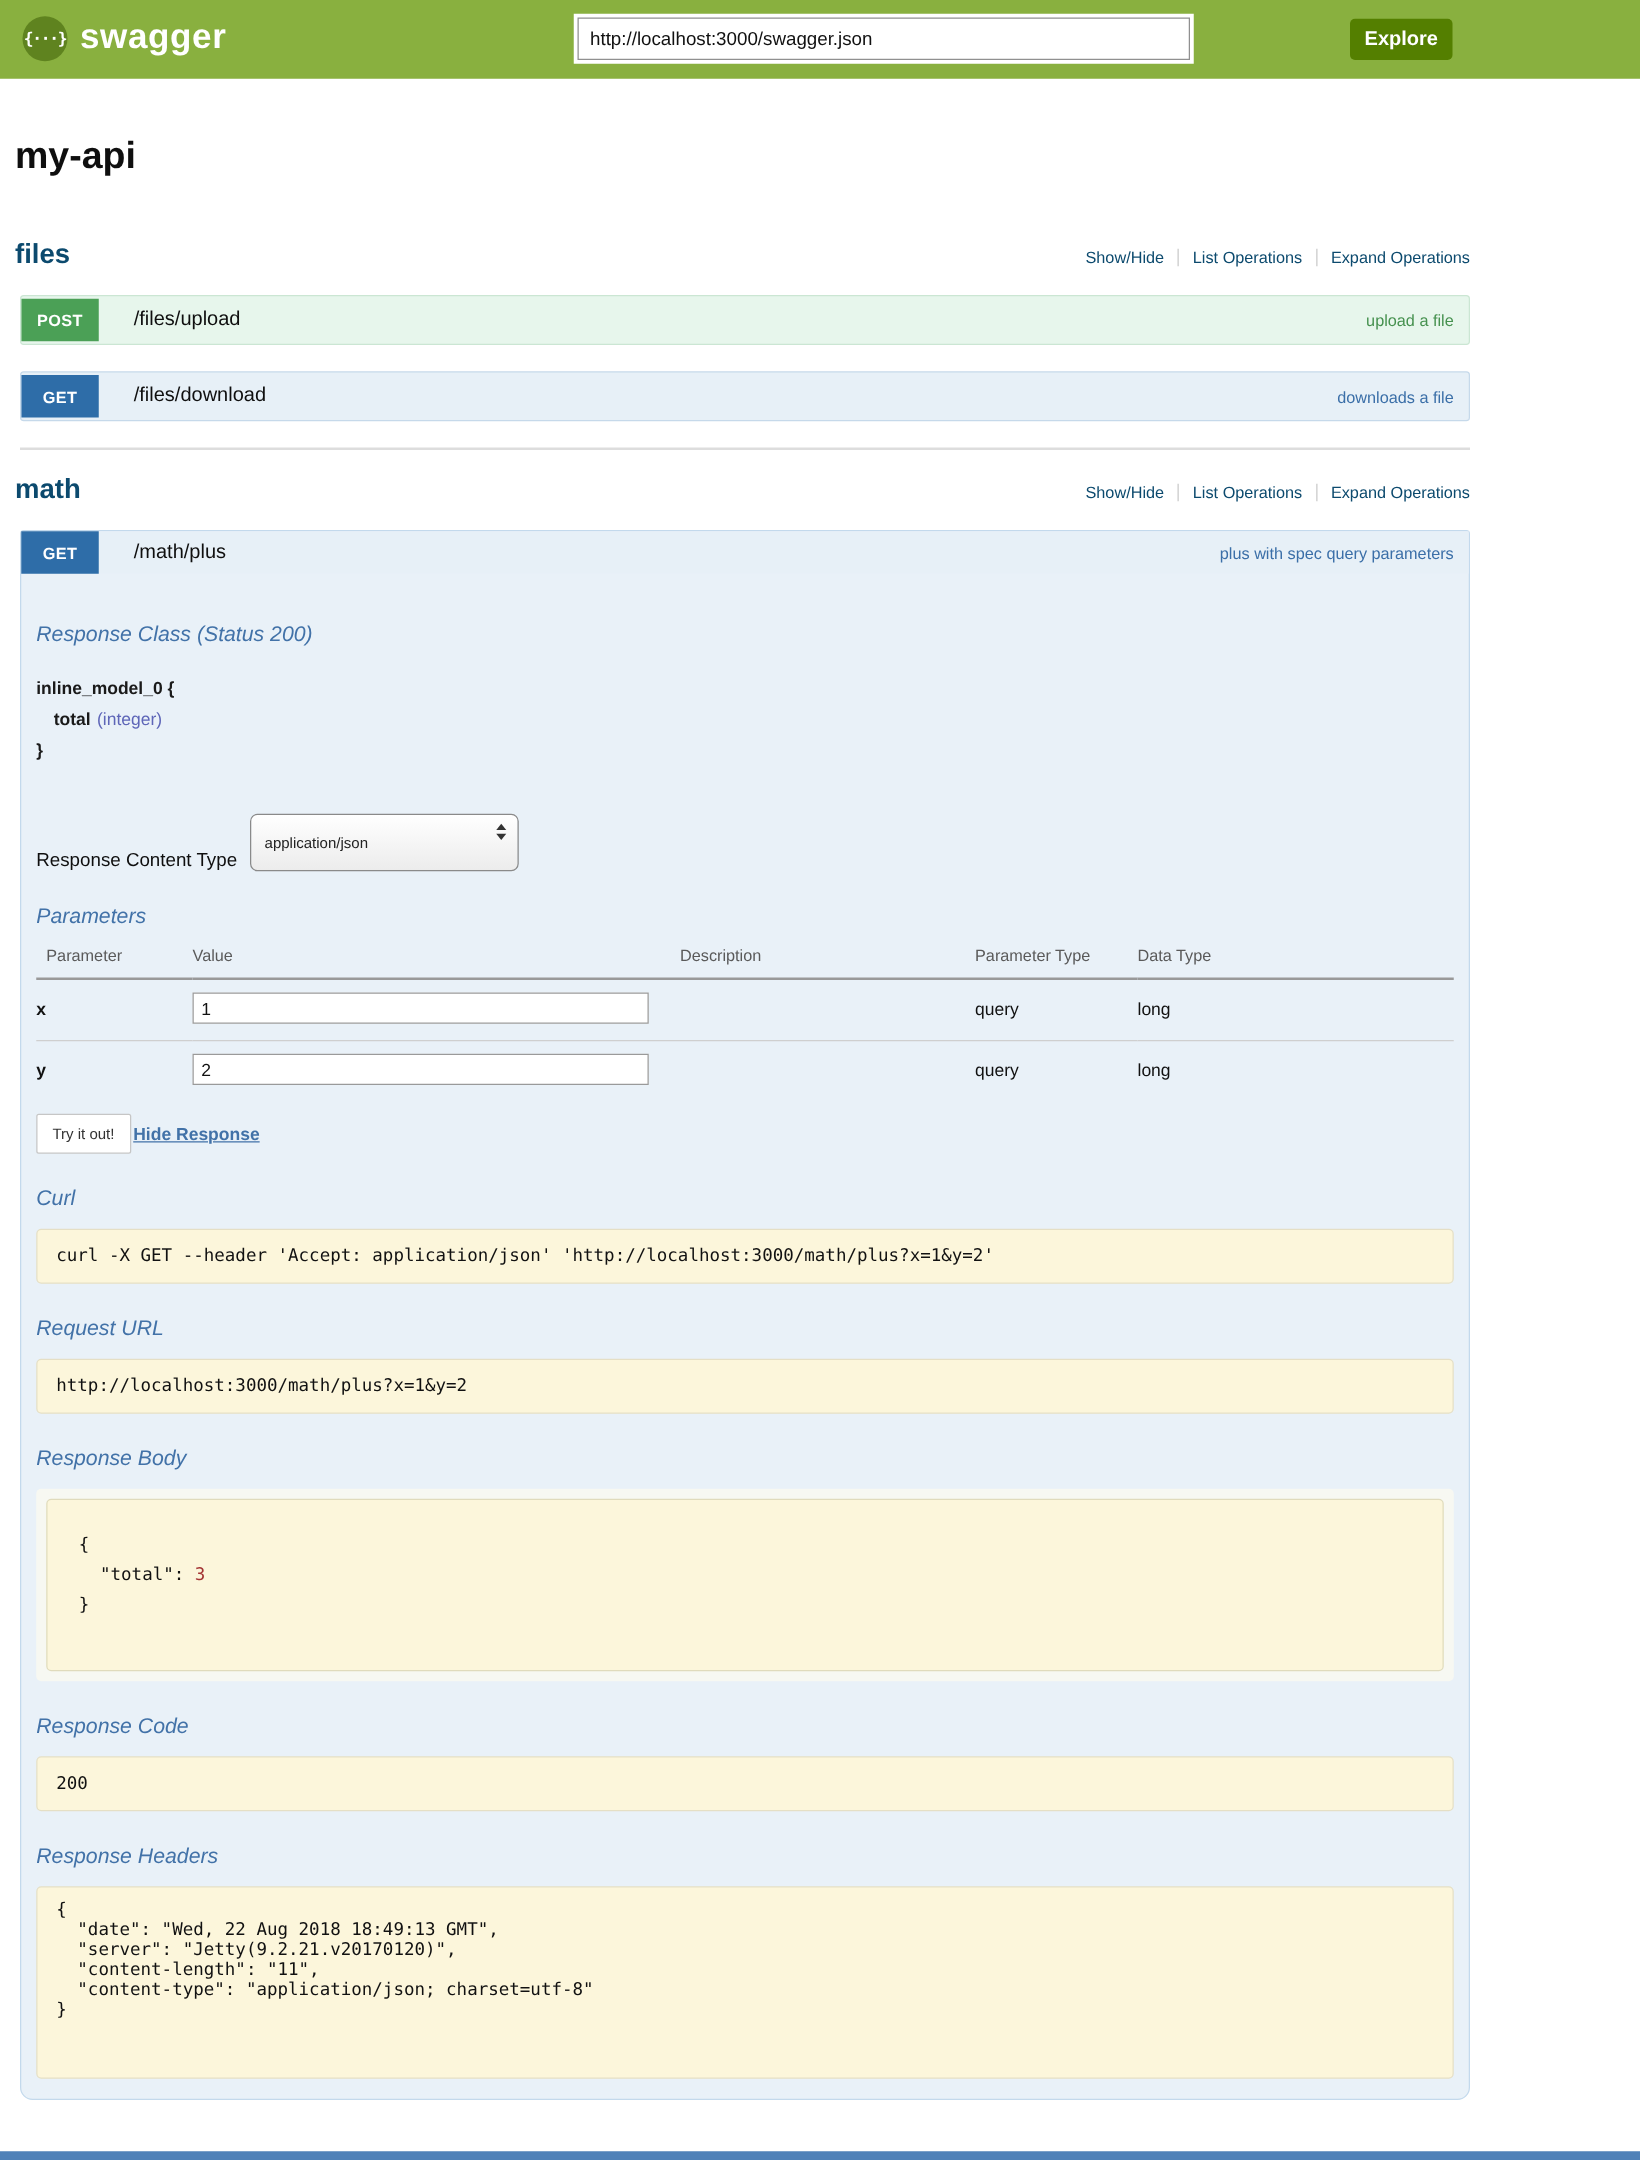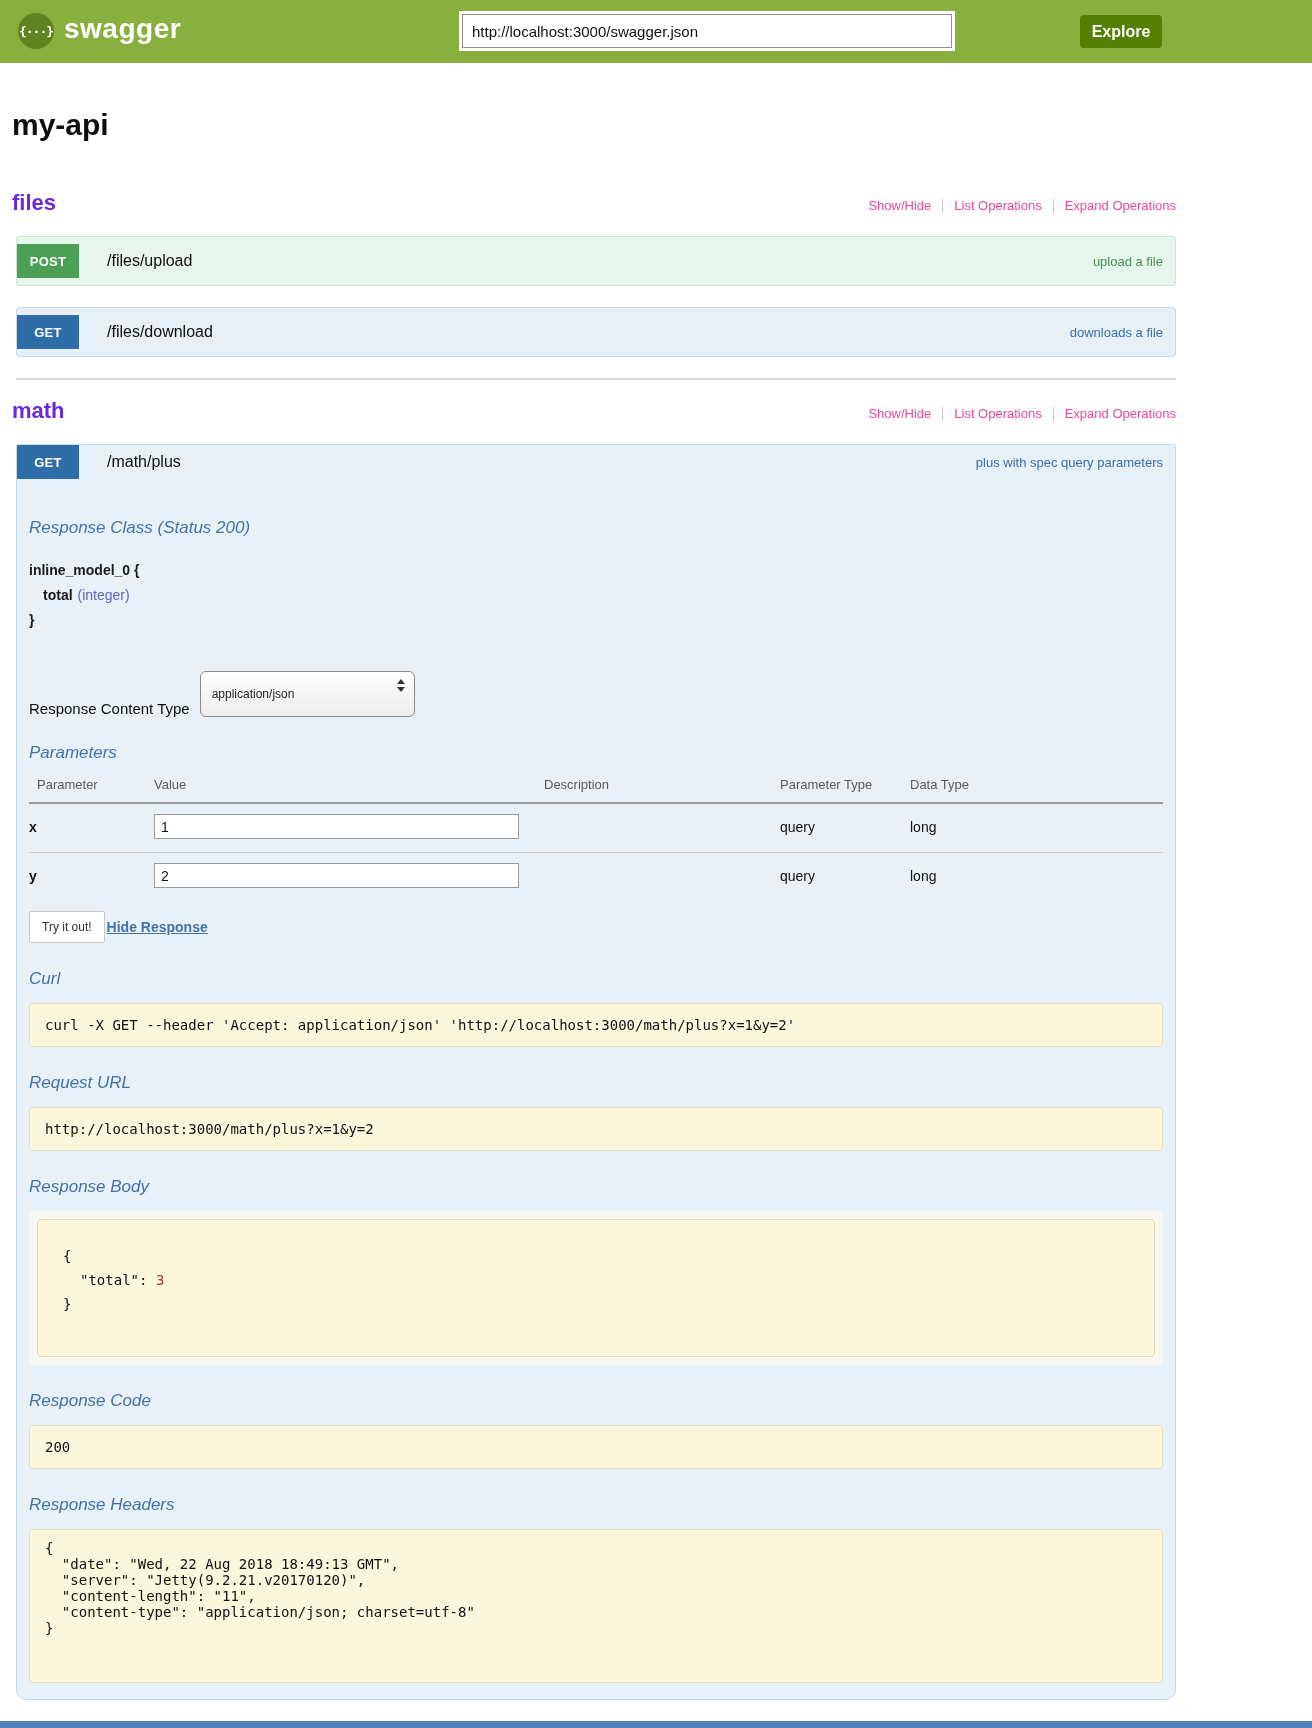--- a/index.html
+++ b/index.html
@@ -17,26 +17,26 @@
     box-shadow:0 0 0 3px #ffffff; padding:0 9px; font-size:15px; font-family:"Liberation Sans", sans-serif; color:#111; }
   .explore-btn { position:absolute; left:1080px; top:15px; width:82px; height:33px; background:#547f00; color:#fff;
     border:none; border-radius:4px; font-size:16px; font-weight:bold; font-family:"Liberation Sans", sans-serif; cursor:pointer; }
 
   
   .main { position:absolute; left:12px; top:63px; width:1164px; }
   .api-title { font-size:30px; font-weight:bold; margin:45px 0 0 0; color:#0f0f0f; }
 
   .section-head { display:flex; justify-content:space-between; align-items:flex-end; margin-top:48px; margin-bottom:20px; }
   .section-head.tight { margin-top:18px; }
-  .section-title { font-size:22px; font-weight:bold; margin:0; color:#6d28d9; }
+  .section-title { font-size:22px; font-weight:bold; margin:0; color:#0c4a6e; }
   .section-links { display:flex; align-items:center; font-size:13px; color:#7c7c7c; padding-bottom:3px; }
-  .section-links .lnk { color:#ec4899; text-decoration:none; cursor:pointer; }
+  .section-links .lnk { color:#0c4a6e; text-decoration:none; cursor:pointer; }
   .vsep { width:1px; height:14px; background:#c9c9c9; margin:0 11px; }
 
-  .op-row { margin-left:4px; width:1160px; height:50px; display:flex; align-items:center;
+  .op-row { margin-left:4px; width:1160px; height:40px; display:flex; align-items:center;
     border:1px solid; border-radius:3px; overflow:hidden; margin-bottom:21px; }
   .op-row.post { background:#e7f6ec; border-color:#cbe6d3; }
   .op-row.get  { background:#e7f0f7; border-color:#c6d9ea; }
   .badge { width:62px; height:34px; flex:0 0 62px; display:flex; align-items:center; justify-content:center;
     color:#fff; font-size:13px; font-weight:bold; letter-spacing:.3px; }
   .badge.post { background:#4ba056; }
   .badge.get  { background:#2e6da8; }
   .op-path { margin-left:28px; font-size:16px; color:#0f0f0f; }
   .op-summary { margin-left:auto; margin-right:12px; font-size:13px; text-decoration:none; cursor:pointer; }
   .op-summary.blue  { color:#3b6fa8; }

